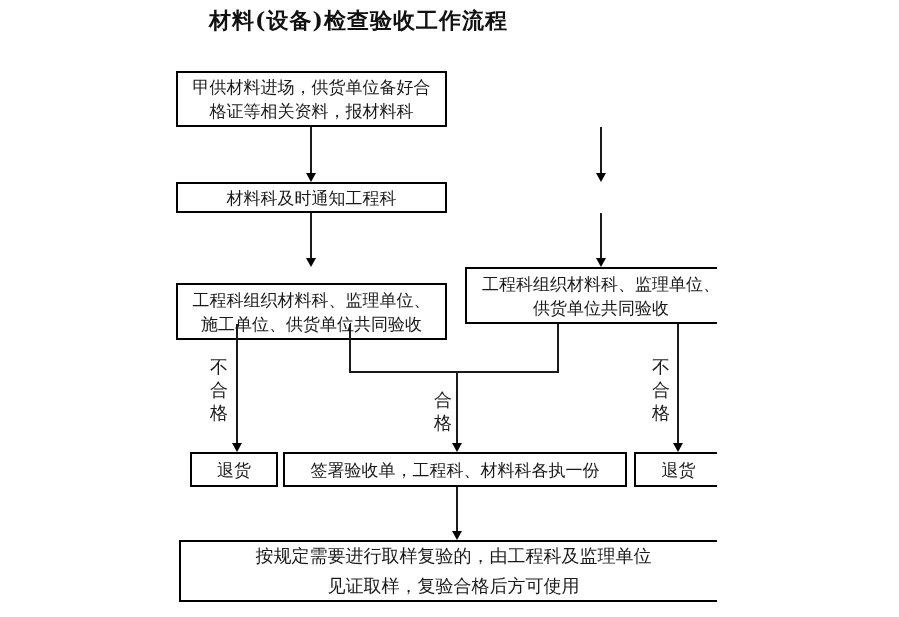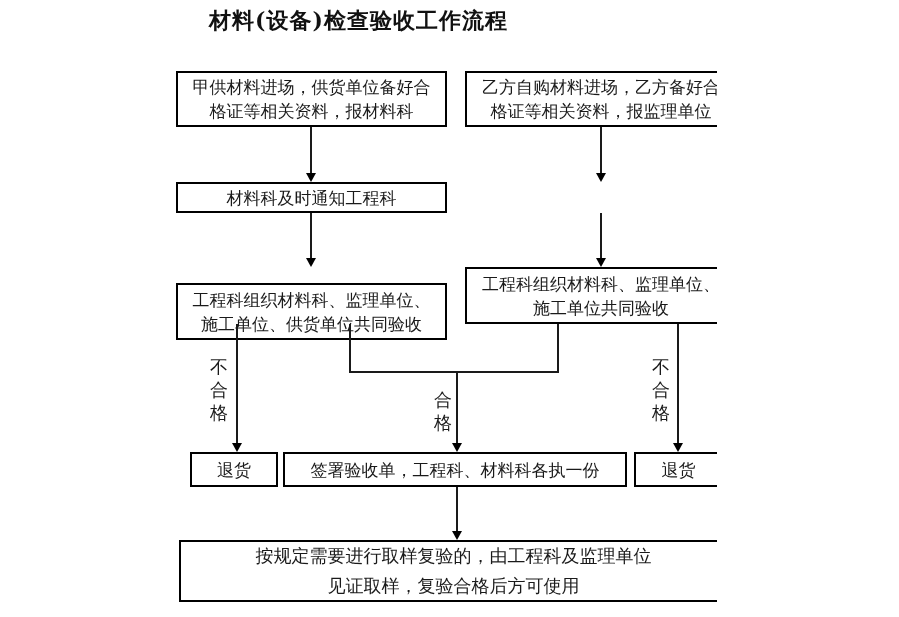--- a/index.html
+++ b/index.html
@@ -86,43 +86,40 @@
 </head>
 <body>
 
 <div class="canvas">
 
   <div class="title">材料(设备)检查验收工作流程</div>
 
   <div class="fbox b1l w245">
     <span class="inner">甲供材料进场，供货单位备好合格证等相关资料，报材料科</span>
   </div>
-  <div class="fbox b1r w245">
-    <span class="inner">乙方自购材料进场，乙方备好合格证等相关资料，报监理单位</span>
-  </div>
 
   <div class="vline" style="left:310px; top:127px; height:47px;"></div>
   <div class="ahead" style="left:306px; top:173px;"></div>
   <div class="vline" style="left:600px; top:127px; height:47px;"></div>
   <div class="ahead" style="left:596px; top:173px;"></div>
 
   <div class="fbox b2l">
     <span class="inner">材料科及时通知工程科</span>
   </div>
 
   <div class="vline" style="left:310px; top:213px; height:46px;"></div>
   <div class="ahead" style="left:306px; top:258px;"></div>
   <div class="vline" style="left:600px; top:213px; height:46px;"></div>
   <div class="ahead" style="left:596px; top:258px;"></div>
 
   <div class="fbox b3l w245">
     <span class="inner">工程科组织材料科、监理单位、施工单位、供货单位共同验收</span>
   </div>
   <div class="fbox b3r w245">
-    <span class="inner">工程科组织材料科、监理单位、施工单位共同验收</span>
+    <span class="inner">工程科组织材料科、监理单位、供货单位共同验收</span>
   </div>
 
   <div class="vline" style="left:236px; top:324px; height:119px;"></div>
   <div class="ahead" style="left:232px; top:443px;"></div>
   <div class="vlabel" style="left:206px; top:355px;">不合格</div>
 
   <div class="vline" style="left:677px; top:324px; height:119px;"></div>
   <div class="ahead" style="left:673px; top:443px;"></div>
   <div class="vlabel" style="left:648px; top:355px;">不合格</div>
 

